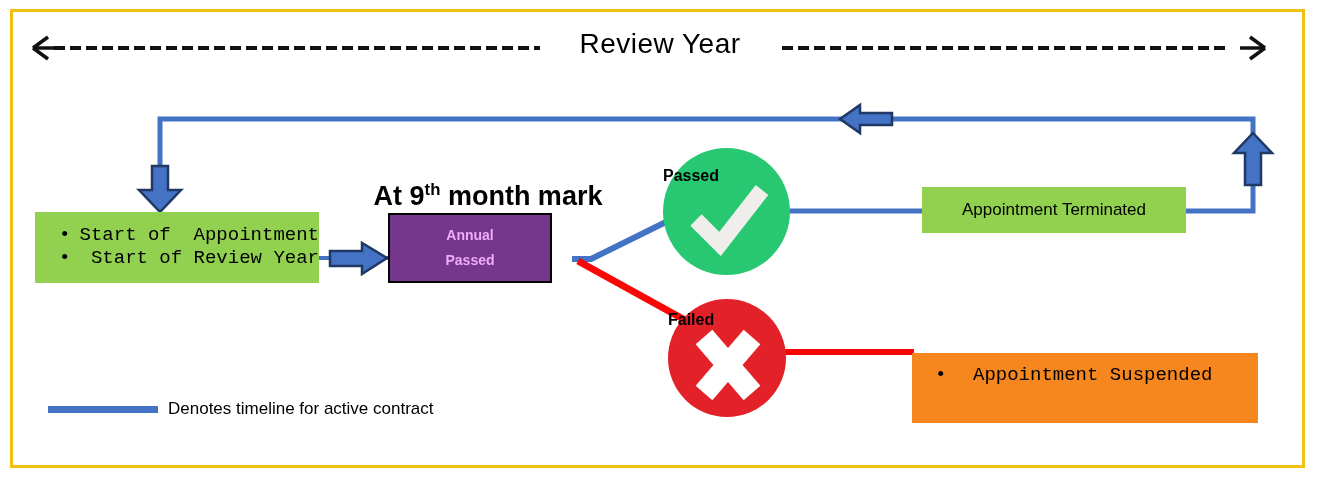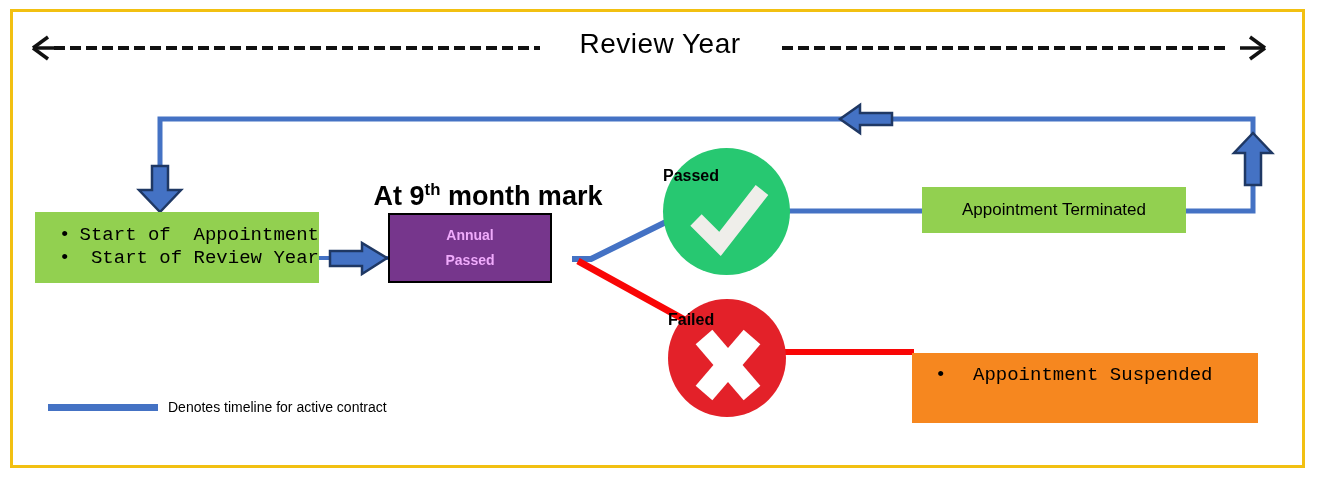--- a/index.html
+++ b/index.html
@@ -42,21 +42,21 @@
   .circle svg{position:absolute;left:0;top:0;}
   .continues-box{
     left:922px;top:187px;width:264px;height:46px;
     display:flex;align-items:center;justify-content:center;font-size:17px;
   }
   .orange-box{
     left:912px;top:317px;width:346px;height:70px;background:#F6871F;padding:11px 0 0 21px;margin-top:36px;
   }
   .legend{position:absolute;left:48px;top:399px;display:flex;align-items:center;}
   .legend-swatch{width:110px;height:7px;background:#4472C4;margin-right:10px;}
-  .legend-label{font-size:14px;}
+  .legend-label{font-size:17px;}
 </style>
 </head>
 <body>
 
 <div class="canvas">
 
   <svg class="svg-layer" width="1320" height="479" aria-hidden="true">
 
     <g>
       <line x1="54" y1="48" x2="540" y2="48" stroke="#111" stroke-width="4" stroke-dasharray="11,5"></line>

